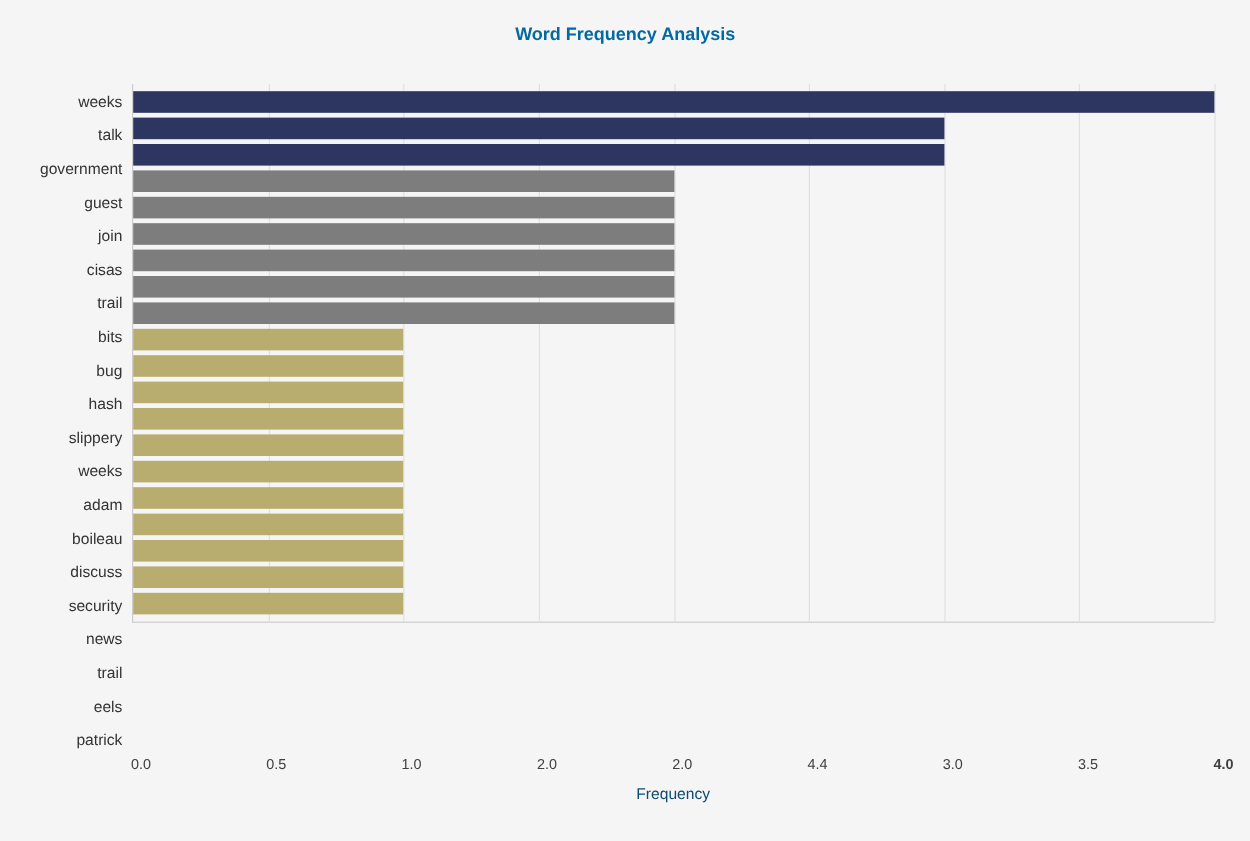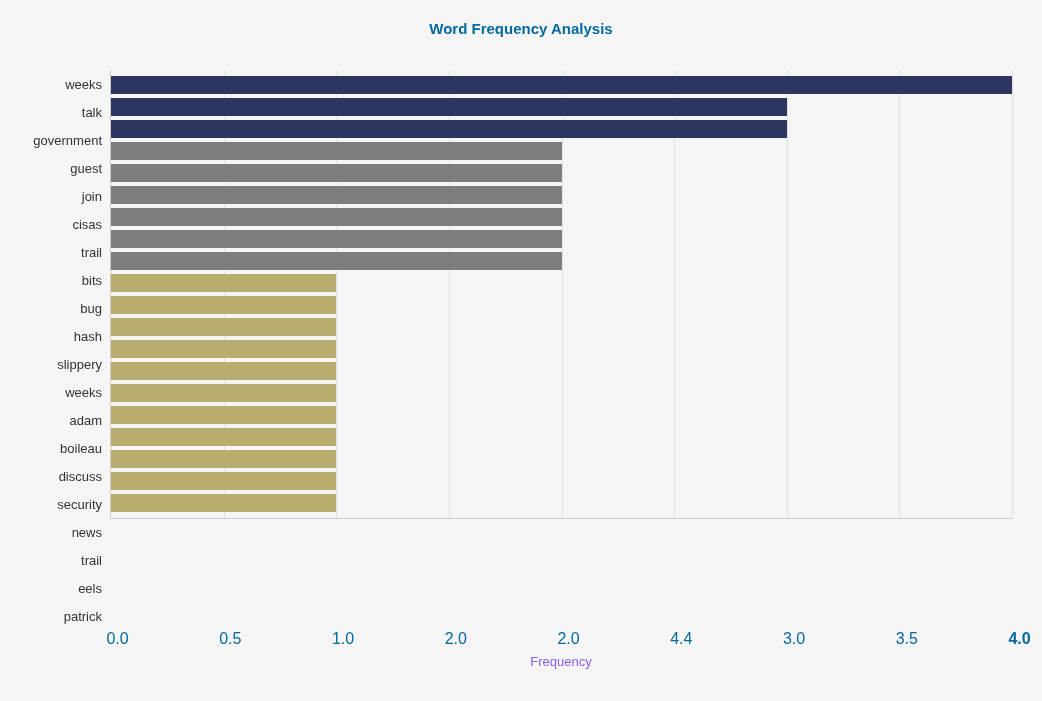--- a/index.html
+++ b/index.html
@@ -85,22 +85,22 @@
     }
     .bar {
       height: 18px;
       border-radius: 0;
     }
     .bar-dark-navy { background: #2d3561; }
     .bar-gray { background: #7d7d7d; }
     .bar-tan { background: #b8ad6e; }
     .x-tick {
       position: absolute;
-      font-size: 16px;
-      color: #0369a1;
+      font-size: 12px;
+      color: #404040;
       transform: translateX(-50%);
       top: 0;
       padding-left: 15px;
     }
   </style>
 </head>
 <body>
 
 <div class="chart-container">
   <div class="chart-title">Word Frequency Analysis</div>
@@ -211,17 +211,17 @@
             <span class="x-tick" style="left: 0%;">0.0</span>
             <span class="x-tick" style="left: 12.5%;">0.5</span>
             <span class="x-tick" style="left: 25%;">1.0</span>
             <span class="x-tick" style="left: 37.5%;">2.0</span>
             <span class="x-tick" style="left: 50%;">2.0</span>
             <span class="x-tick" style="left: 62.5%;">4.4</span>
             <span class="x-tick" style="left: 75%; text-align: right;">3.0</span>
             <span class="x-tick" style="left: 87.5%;">3.5</span>
             <span class="x-tick" style="left: 100%; font-weight: bold;">4.0</span>
           </div>
-        <div style="text-align:center; font-size:13px; color:#8b5cf6; margin-top:4px;">Frequency</div>
+        <div style="text-align:center; font-size:13px; color:#0c4a6e; margin-top:4px;">Frequency</div>
       </div>
     </div>
   </div>
 </div>
 
 </body></html>

